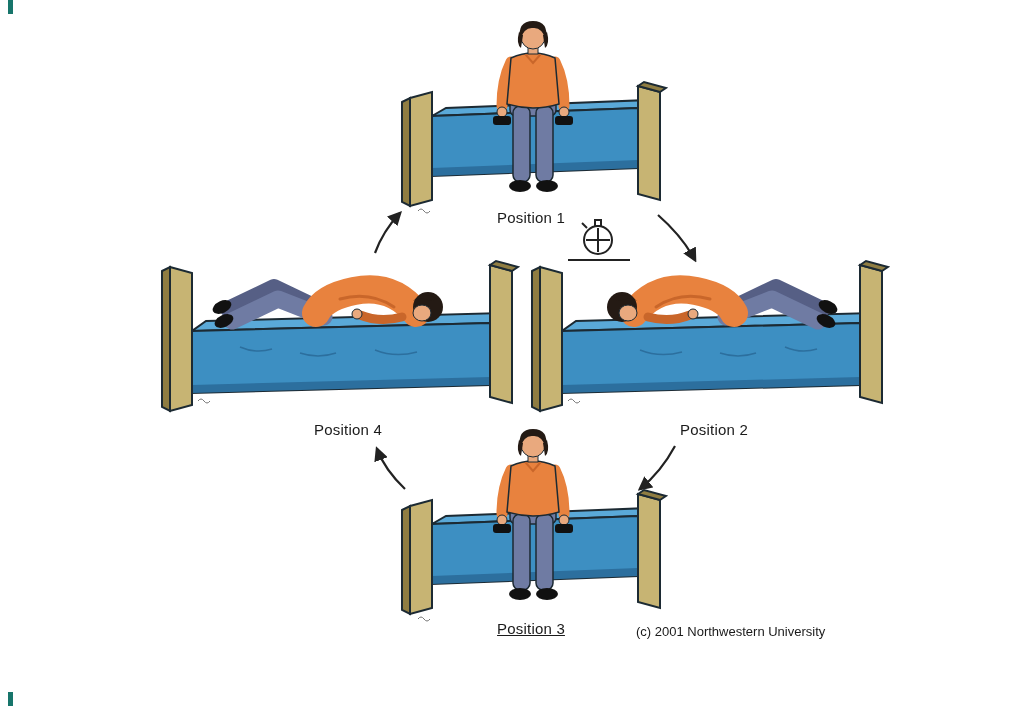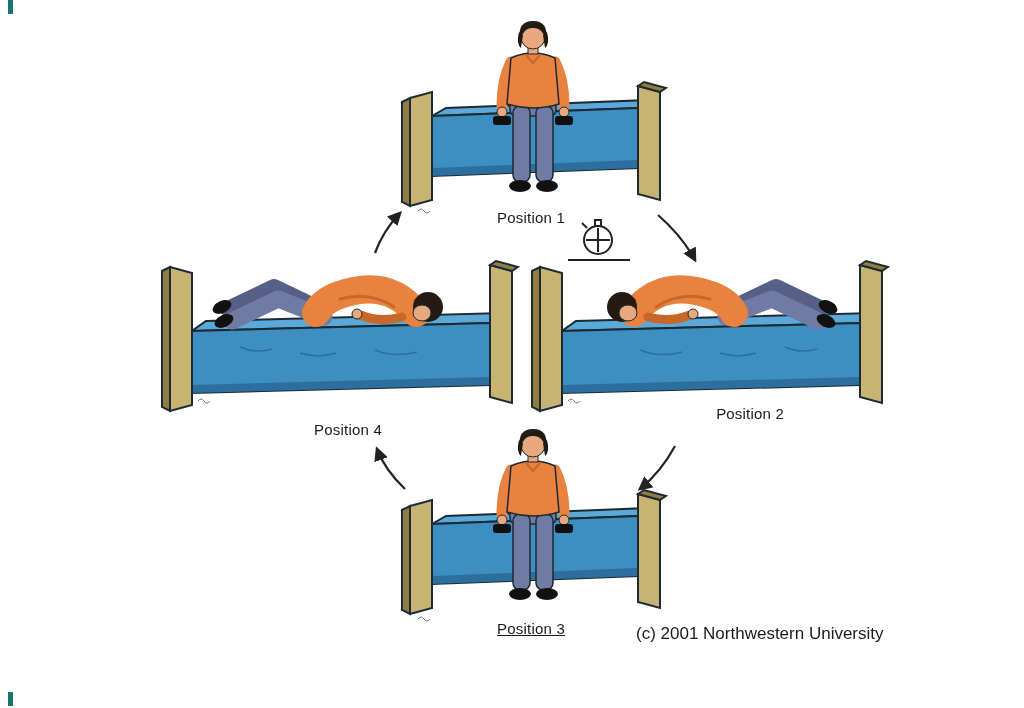--- a/index.html
+++ b/index.html
@@ -15,21 +15,21 @@
   .pos-label{
     position:absolute;
     width:140px;
     text-align:center;
     font-size:15px;
     color:var(--c-label-text,#1a1a1a);
     letter-spacing:.2px;
   }
   .copyright{
     position:absolute;
-    font-size:17px;
+    font-size:13px;
     color:var(--c-label-text,#1a1a1a);
   }
   
   .mattress{fill:var(--c-mattress);stroke:var(--c-outline);stroke-width:2;}
   .mattress-top{fill:var(--c-mattress-top);stroke:var(--c-outline);stroke-width:2;}
   .mattress-shade{fill:var(--c-mattress-shadow);stroke:none;}
   .wrinkle{stroke:var(--c-mattress-shadow);fill:none;stroke-width:1.5;}
   .frame{fill:var(--c-frame);stroke:var(--c-outline);stroke-width:2;}
   .frame-side{fill:var(--c-frame-side);stroke:var(--c-outline);stroke-width:2;}
   .shirt-fill{fill:var(--c-shirt);stroke:var(--c-outline);stroke-width:1.5;}
@@ -117,21 +117,21 @@
       <ellipse class="shoe" cx="296" cy="66" rx="10" ry="6" transform="rotate(25 296 66)"></ellipse>
       <path class="shirt-stroke" d="M104,58 Q128,28 166,36 Q196,42 204,58" stroke-width="28"></path>
       <path class="shirt-shade-stroke" d="M126,52 Q150,36 180,44" stroke-width="3"></path>
       <path class="shirt-shade-stroke" d="M118,62 Q140,68 160,60" stroke-width="9"></path>
       <circle class="skin" cx="163" cy="59" r="5"></circle>
       <circle class="hair" cx="92" cy="52" r="15"></circle>
       <ellipse class="skin" cx="98" cy="58" rx="9" ry="8"></ellipse>
       <path class="hair" d="M83,44 Q96,35 107,46 Q100,41 89,46 Z"></path>
     </g>
   </svg>
-  <div class="pos-label" style="left:636px;top:405px;text-align:right;">Position 2</div>
+  <div class="pos-label" style="left:636px;top:421px;">Position 2</div>
 
   <svg class="scene" style="left:152px;top:255px;" width="360" height="165" viewBox="0 0 360 165">
     <g>
       <polygon class="mattress-top" points="32,76 330,68 342,58 46,66"></polygon>
       <polygon class="mattress" points="32,76 330,68 330,130 32,138"></polygon>
       <polygon class="mattress-shade" points="32,130 330,122 330,130 32,138"></polygon>
       <path class="wrinkle" d="M80,92 q16,7 32,2 M140,98 q18,6 36,0 M215,95 q20,8 42,2"></path>
       <polygon class="frame-side" points="2,16 10,12 10,156 2,152"></polygon>
       <polygon class="frame" points="10,12 32,18 32,150 10,156"></polygon>
       <polygon class="frame" points="330,10 352,16 352,148 330,142"></polygon>

